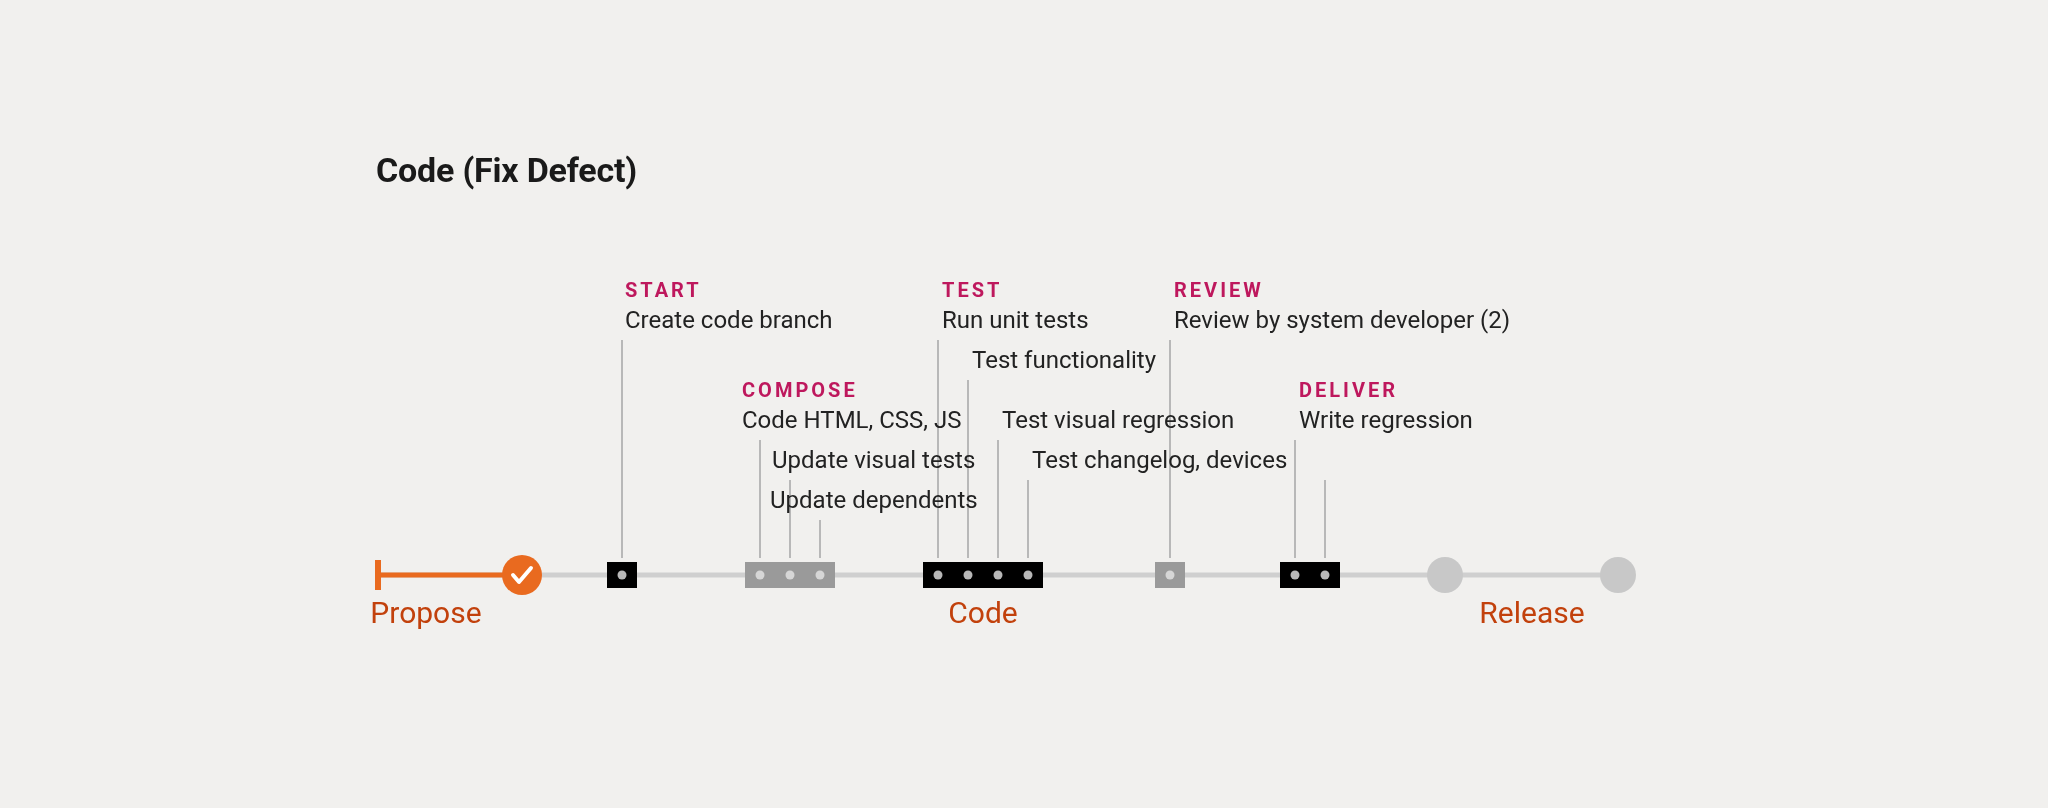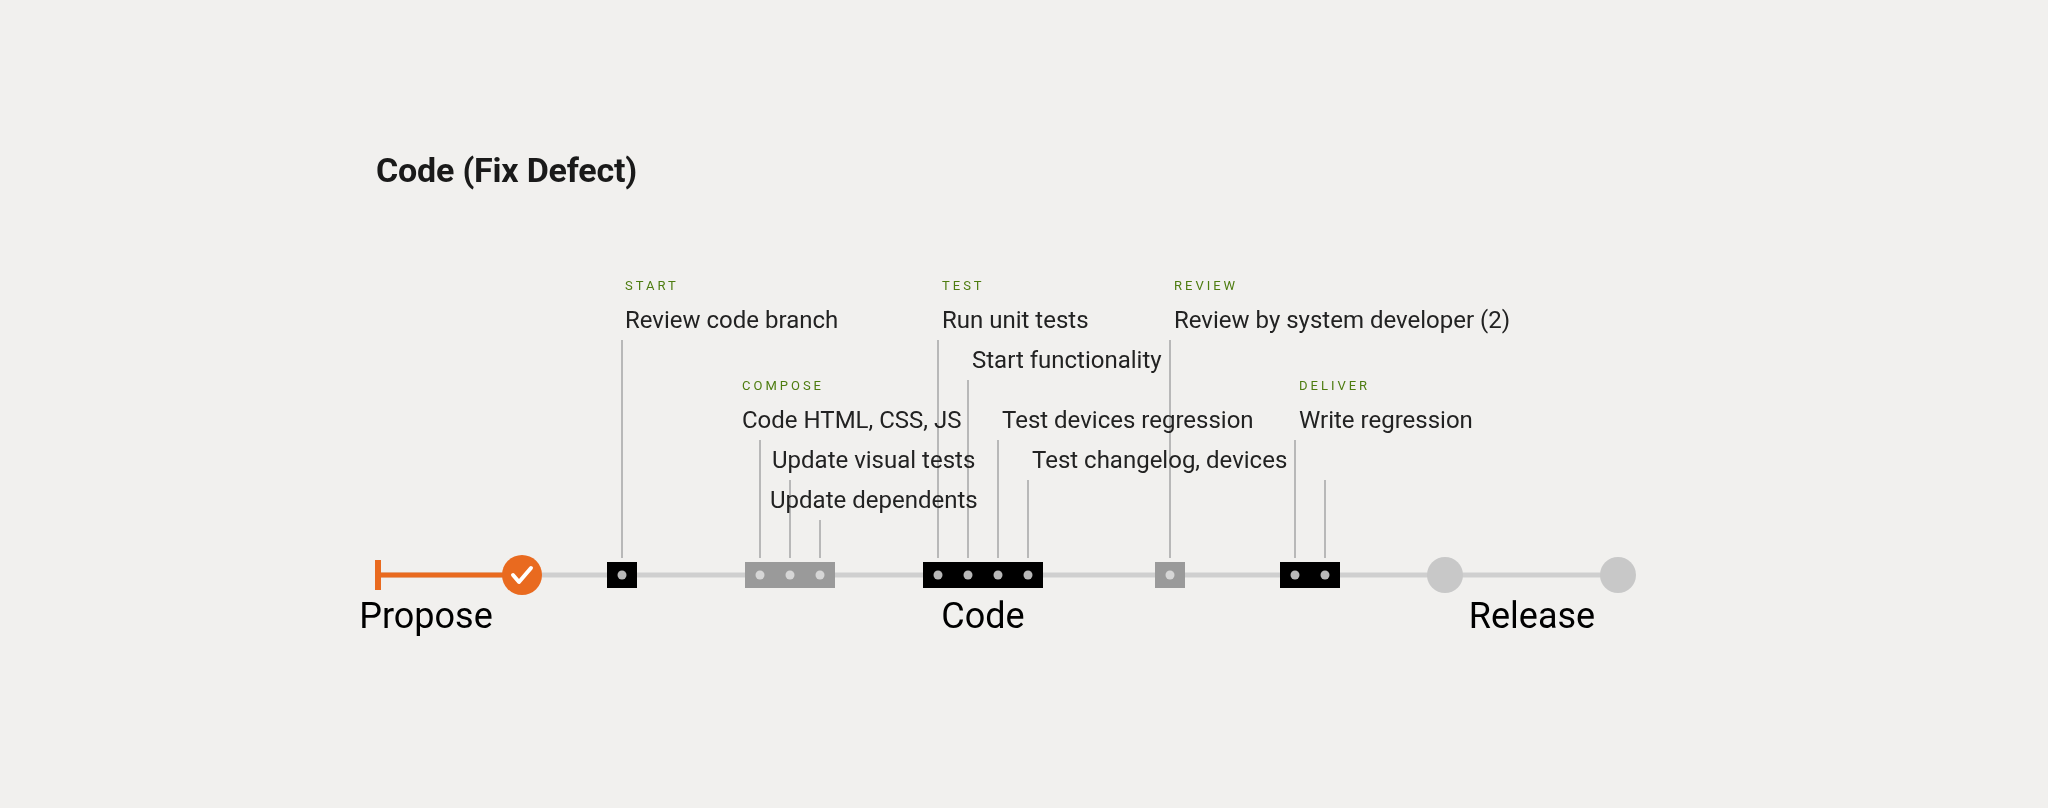--- a/index.html
+++ b/index.html
@@ -20,32 +20,32 @@
   .title {
     position: absolute;
     left: 376px;
     top: 150px;
     font-size: 34px;
     font-weight: 700;
     letter-spacing: -0.2px;
   }
   .phase-label {
     position: absolute;
-    font-size: 36px;
-    color: #000000;
+    font-size: 30px;
+    color: #c2410c;
     transform: translateX(-50%);
     top: 595px;
   }
   .cat {
     position: absolute;
-    font-size: 13px;
-    font-weight: 400;
+    font-size: 20px;
+    font-weight: 700;
     letter-spacing: 3px;
     text-transform: uppercase;
-    color: #4d7c0f;
+    color: #be185d;
     white-space: nowrap;
   }
   .task {
     position: absolute;
     font-size: 24px;
     color: #222;
     line-height: 1.2;
     white-space: nowrap;
   }
 </style>
@@ -107,31 +107,31 @@
 
     <line x1="1295" y1="558" x2="1295" y2="440" stroke="#b8b8b8" stroke-width="2"></line>
     <line x1="1325" y1="558" x2="1325" y2="480" stroke="#b8b8b8" stroke-width="2"></line>
   </svg>
 
   <div class="phase-label" style="left:426px">Propose</div>
   <div class="phase-label" style="left:983px">Code</div>
   <div class="phase-label" style="left:1532px">Release</div>
 
   <div class="cat" style="left:625px; top:278px">Start</div>
-  <div class="task" style="left:625px; top:306px">Review code branch</div>
+  <div class="task" style="left:625px; top:306px">Create code branch</div>
 
   <div class="cat" style="left:742px; top:378px">Compose</div>
   <div class="task" style="left:742px; top:406px">Code HTML, CSS, JS</div>
   <div class="task" style="left:772px; top:446px">Update visual tests</div>
   <div class="task" style="left:770px; top:486px">Update dependents</div>
 
   <div class="cat" style="left:942px; top:278px">Test</div>
   <div class="task" style="left:942px; top:306px">Run unit tests</div>
-  <div class="task" style="left:972px; top:346px">Start functionality</div>
-  <div class="task" style="left:1002px; top:406px">Test devices regression</div>
+  <div class="task" style="left:972px; top:346px">Test functionality</div>
+  <div class="task" style="left:1002px; top:406px">Test visual regression</div>
   <div class="task" style="left:1032px; top:446px">Test changelog, devices</div>
 
   <div class="cat" style="left:1174px; top:278px">Review</div>
   <div class="task" style="left:1174px; top:306px">Review by system developer (2)</div>
 
   <div class="cat" style="left:1299px; top:378px">Deliver</div>
   <div class="task" style="left:1299px; top:406px">Write regression</div>
 
 </div>
 

